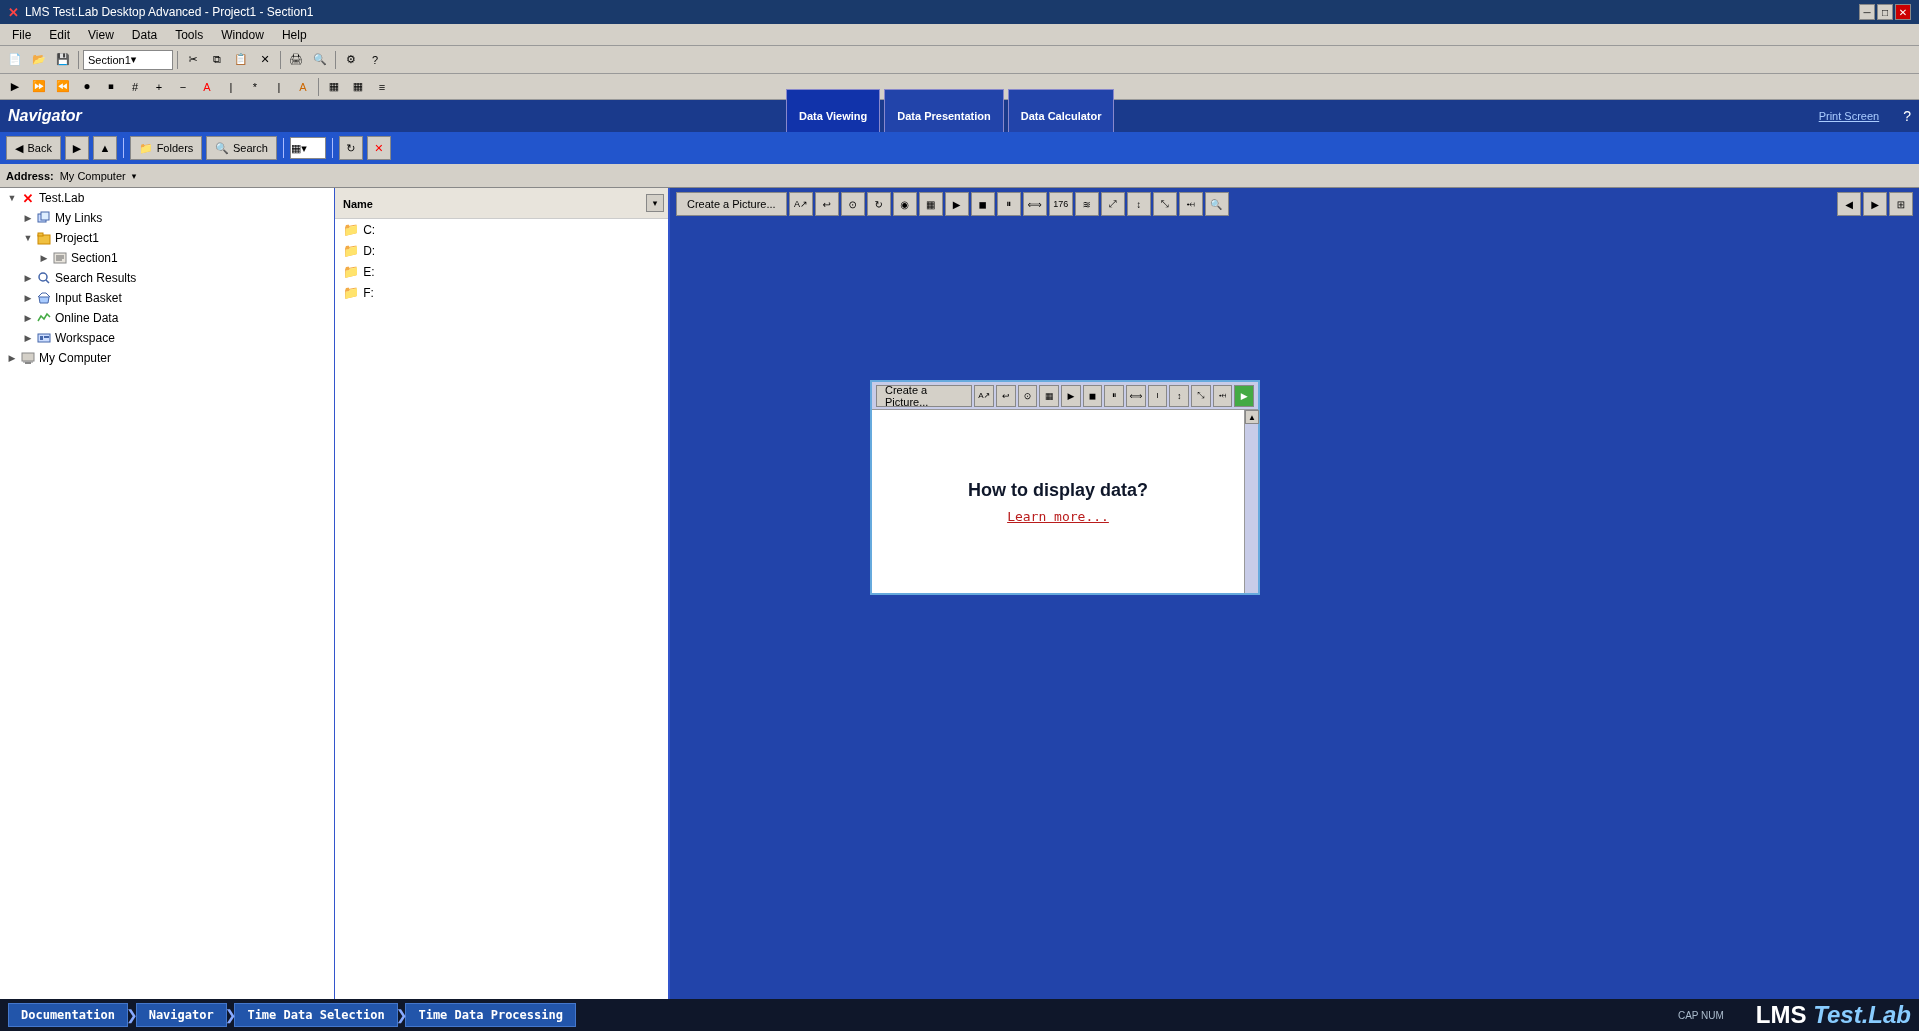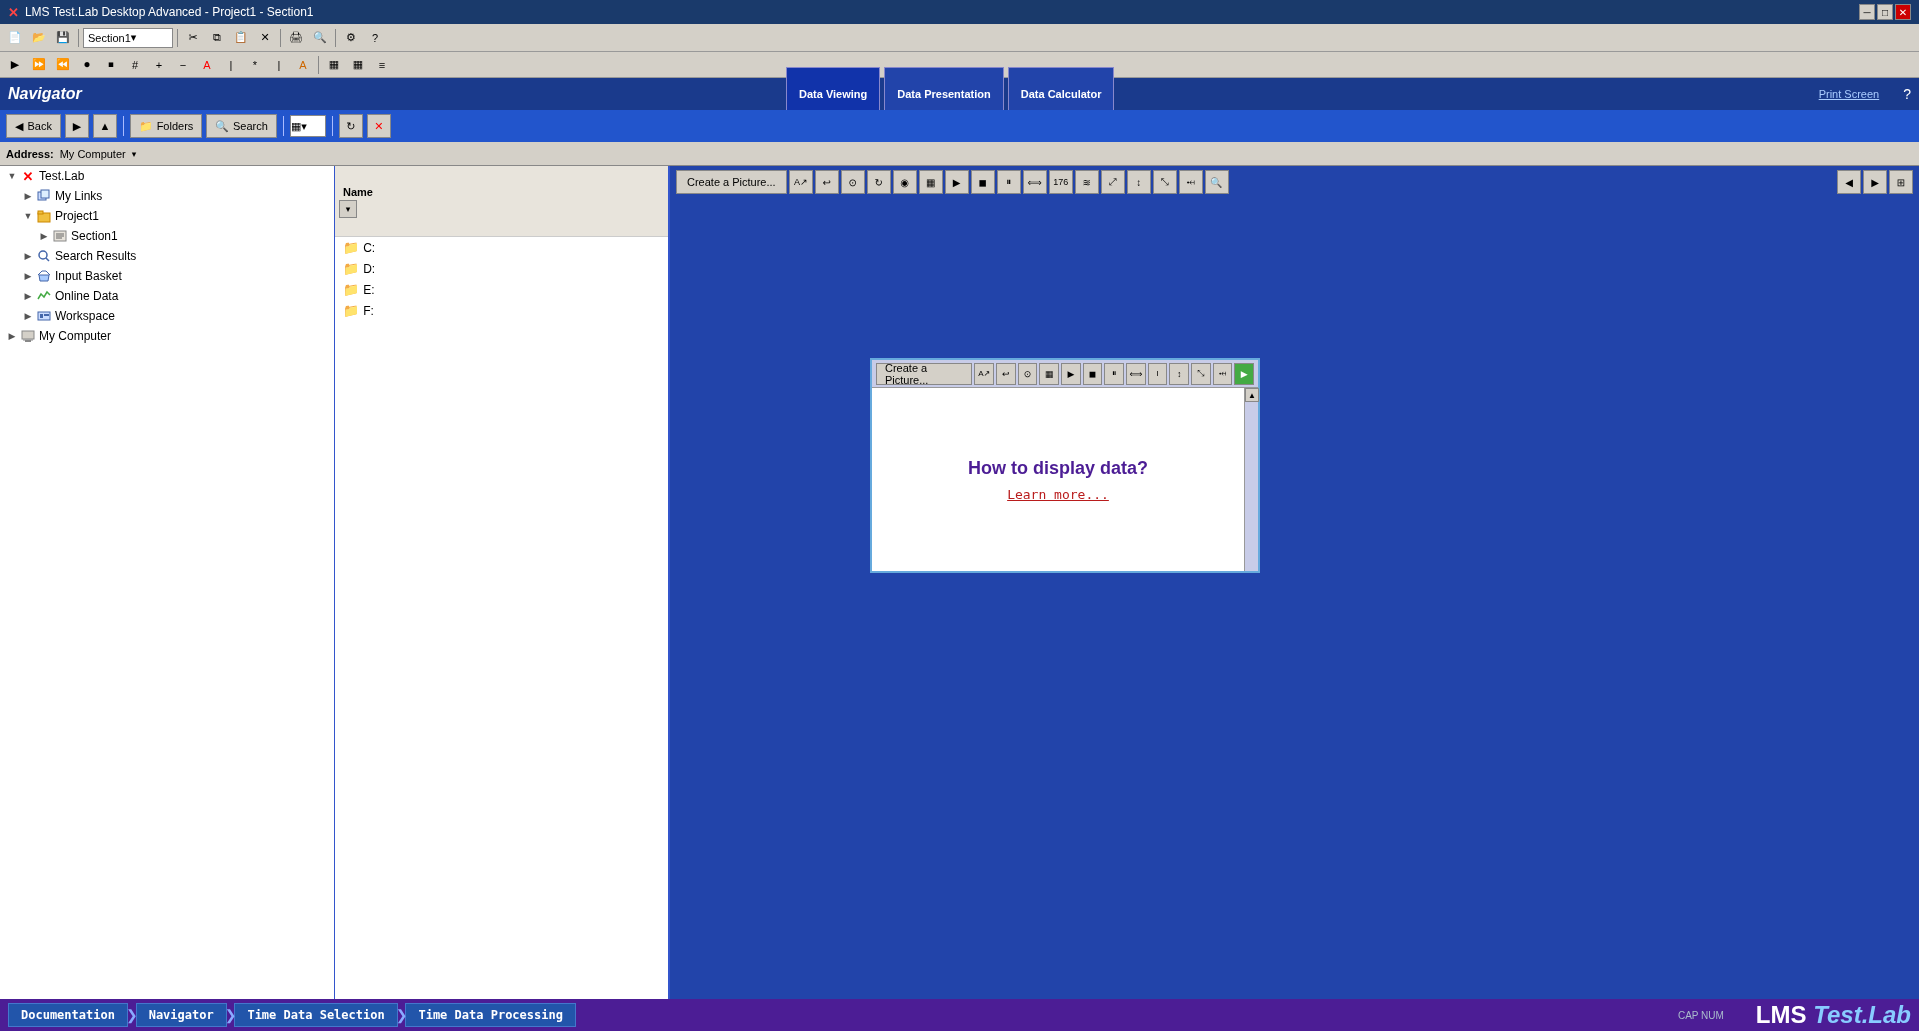--- a/index.html
+++ b/index.html
@@ -238,25 +238,24 @@
     }
     .tree-label {
       font-size: 12px;
     }
     .red-x { color: red; font-size: 13px; font-weight: bold; }
 
     .indent1 { padding-left: 20px; }
     .indent2 { padding-left: 36px; }
     #file-header {
       display: flex;
-      align-items: flex-start;
+      align-items: flex-end;
       border-bottom: 1px solid #ccc;
       background: #e8e4dc;
-      padding: 18px 4px;
-      flex-direction: column;
+      padding: 6px 4px;
     }
     .file-col-name {
       flex: 1;
       font-size: 11px;
       font-weight: bold;
       padding: 2px 4px;
     }
     .file-col-btn {
       width: 18px;
       height: 18px;
@@ -363,40 +362,40 @@
       display: flex;
       flex-direction: column;
       align-items: center;
       justify-content: center;
       height: calc(100% - 28px);
       padding-right: 14px;
       background: white;
       gap: 8px;
     }
     #how-to-text {
-      color: #4c1d95;
+      color: #0f172a;
       font-size: 18px;
       font-weight: bold;
     }
     #learn-more-link {
       color: #b91c1c;
       font-size: 13px;
       text-decoration: underline;
       cursor: pointer;
       font-family: monospace;
     }
 
     
     #status-bar {
       position: absolute;
       bottom: 0;
       left: 0;
       right: 0;
       height: 32px;
-      background: #4c1d95;
+      background: #0f172a;
       display: flex;
       align-items: center;
       padding: 0 8px;
       justify-content: space-between;
     }
     #breadcrumb {
       display: flex;
       align-items: center;
       gap: 0;
     }
@@ -494,20 +493,29 @@
       <span style="color:#ff4444;font-weight:bold;font-size:13px;">✕</span>
       <span>LMS Test.Lab Desktop Advanced - Project1 - Section1</span>
     </div>
     <div id="title-bar-controls">
       <div class="title-btn">─</div>
       <div class="title-btn">□</div>
       <div class="title-btn" style="background:#cc0000;color:white;">✕</div>
     </div>
   </div>
 
+  <div id="menu-bar">
+    <div class="menu-item">File</div>
+    <div class="menu-item">Edit</div>
+    <div class="menu-item">View</div>
+    <div class="menu-item">Data</div>
+    <div class="menu-item">Tools</div>
+    <div class="menu-item">Window</div>
+    <div class="menu-item">Help</div>
+  </div>
 
   <div id="toolbar1">
     <div class="tb-btn" title="New">📄</div>
     <div class="tb-btn" title="Open">📂</div>
     <div class="tb-btn" title="Save">💾</div>
     <div class="tb-separator"></div>
     <div class="section-combo">
       <span>Section1</span>▾
     </div>
     <div class="tb-separator"></div>

